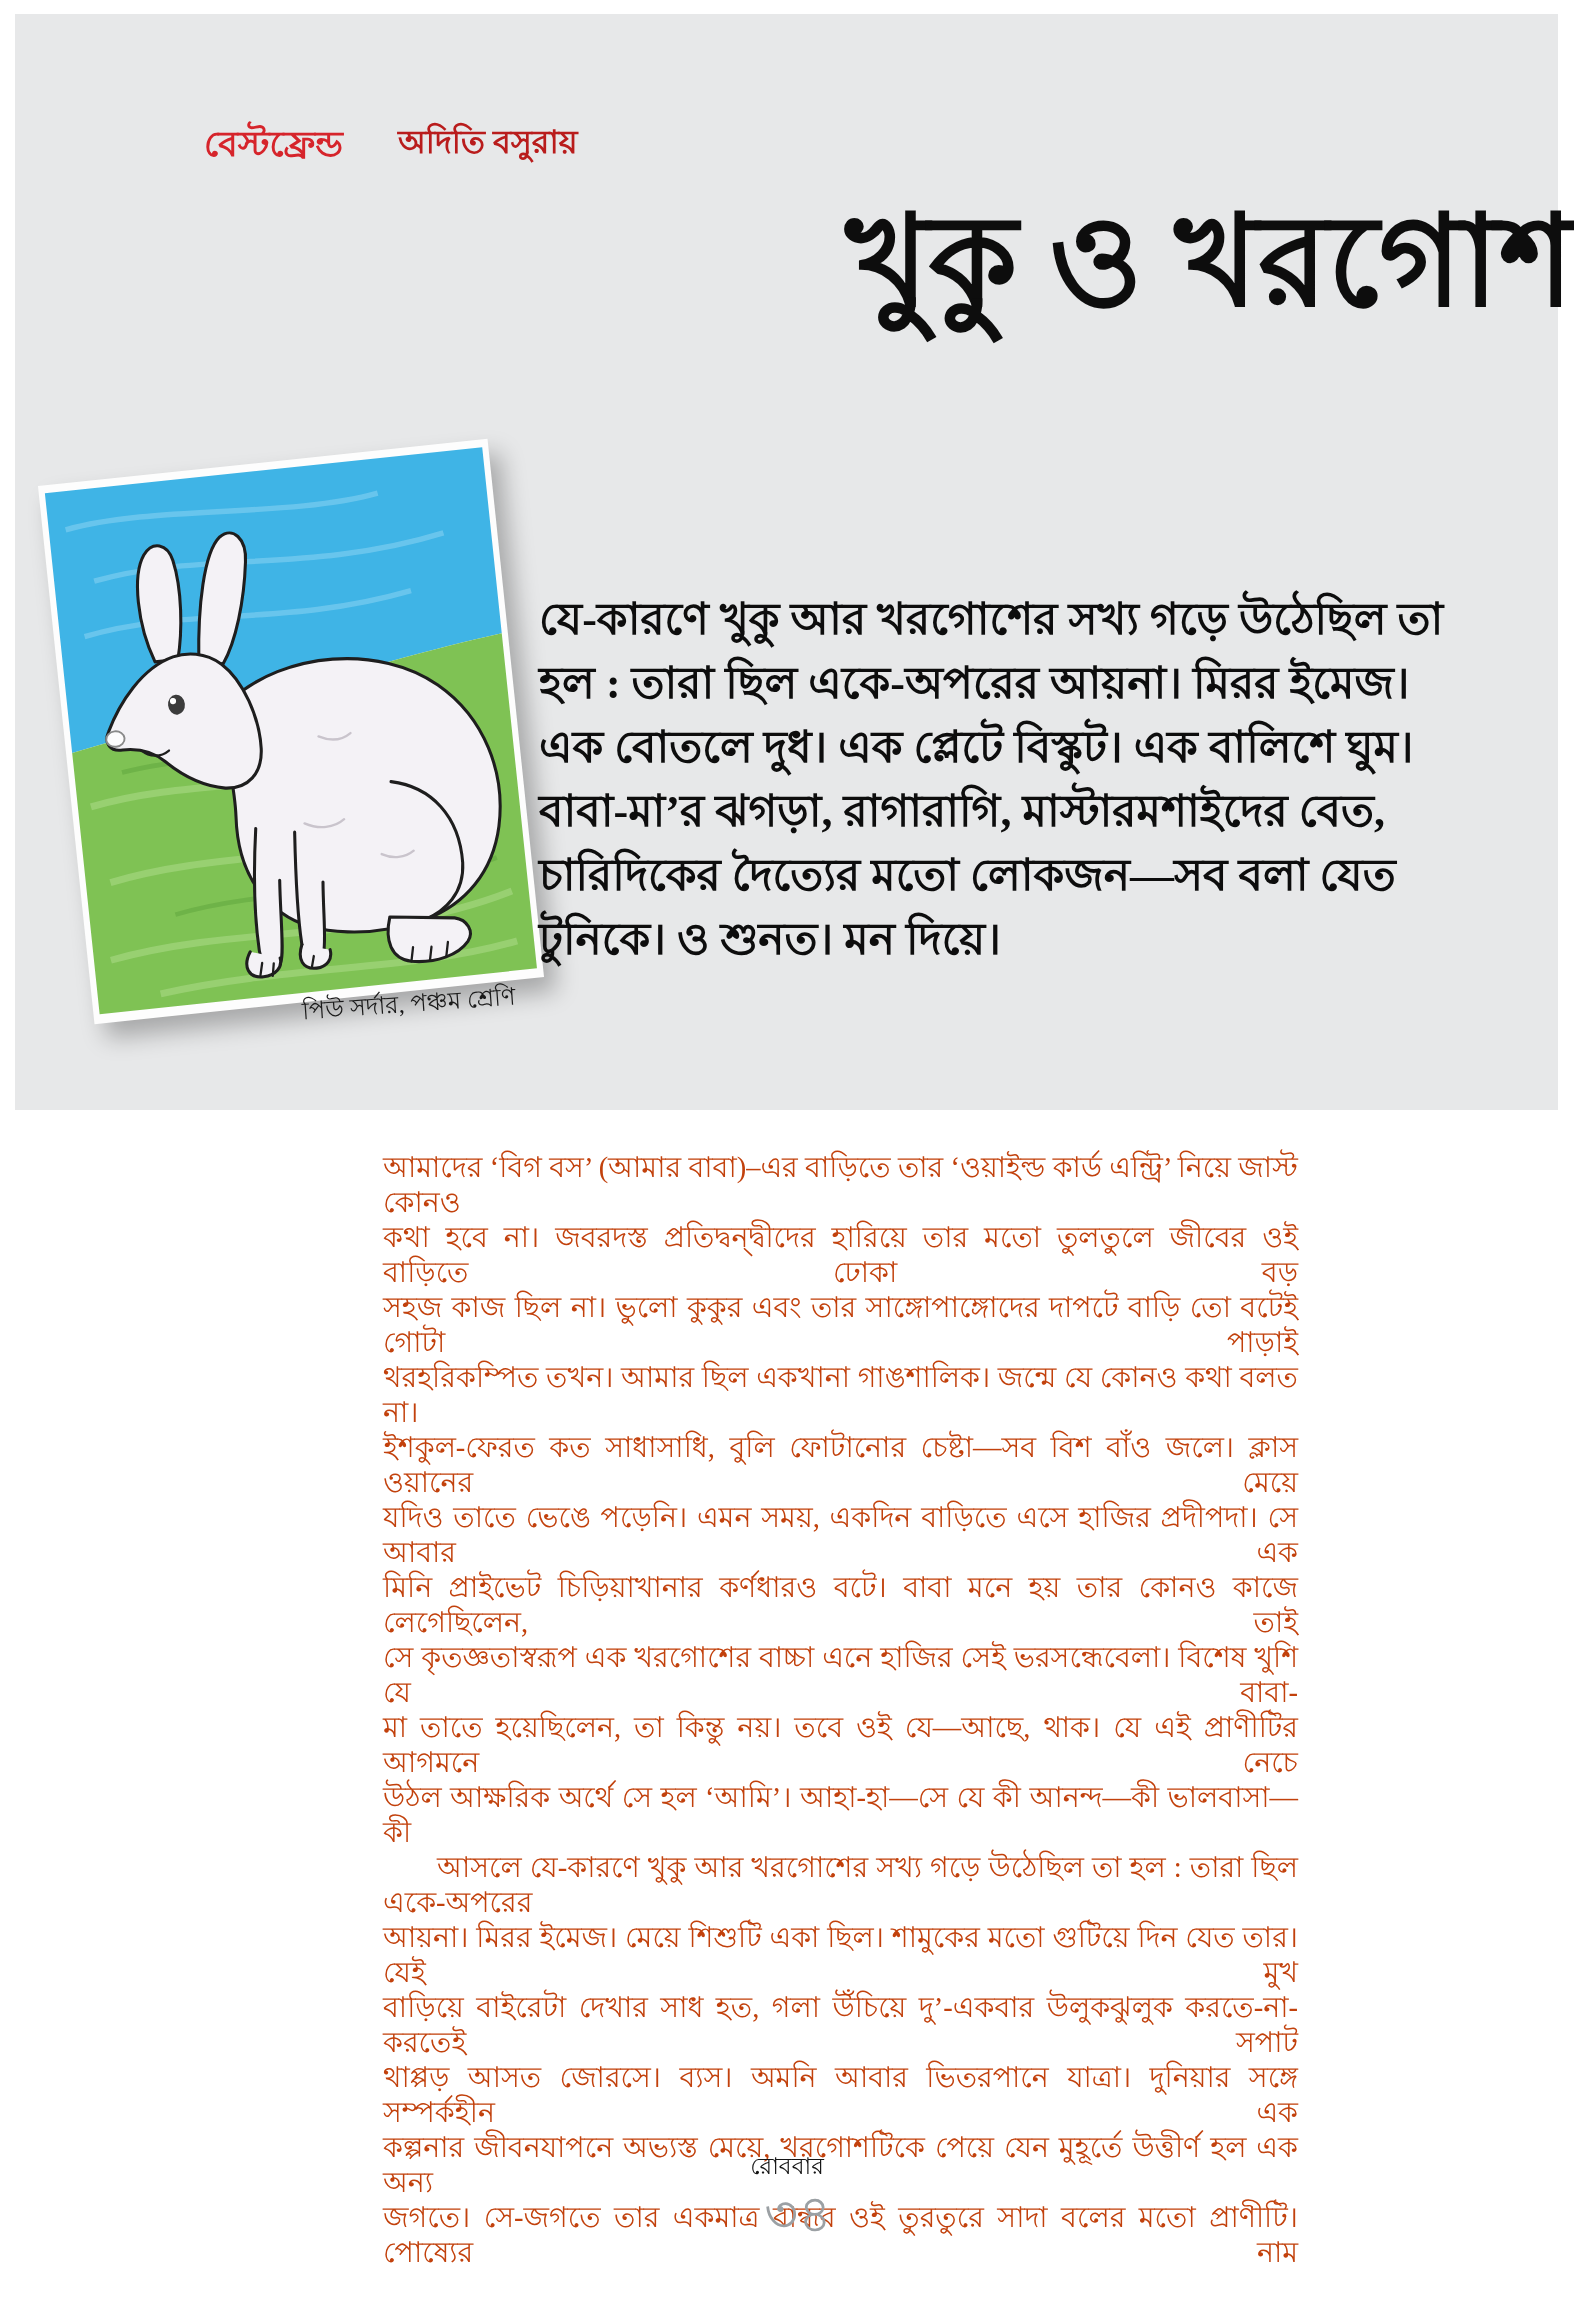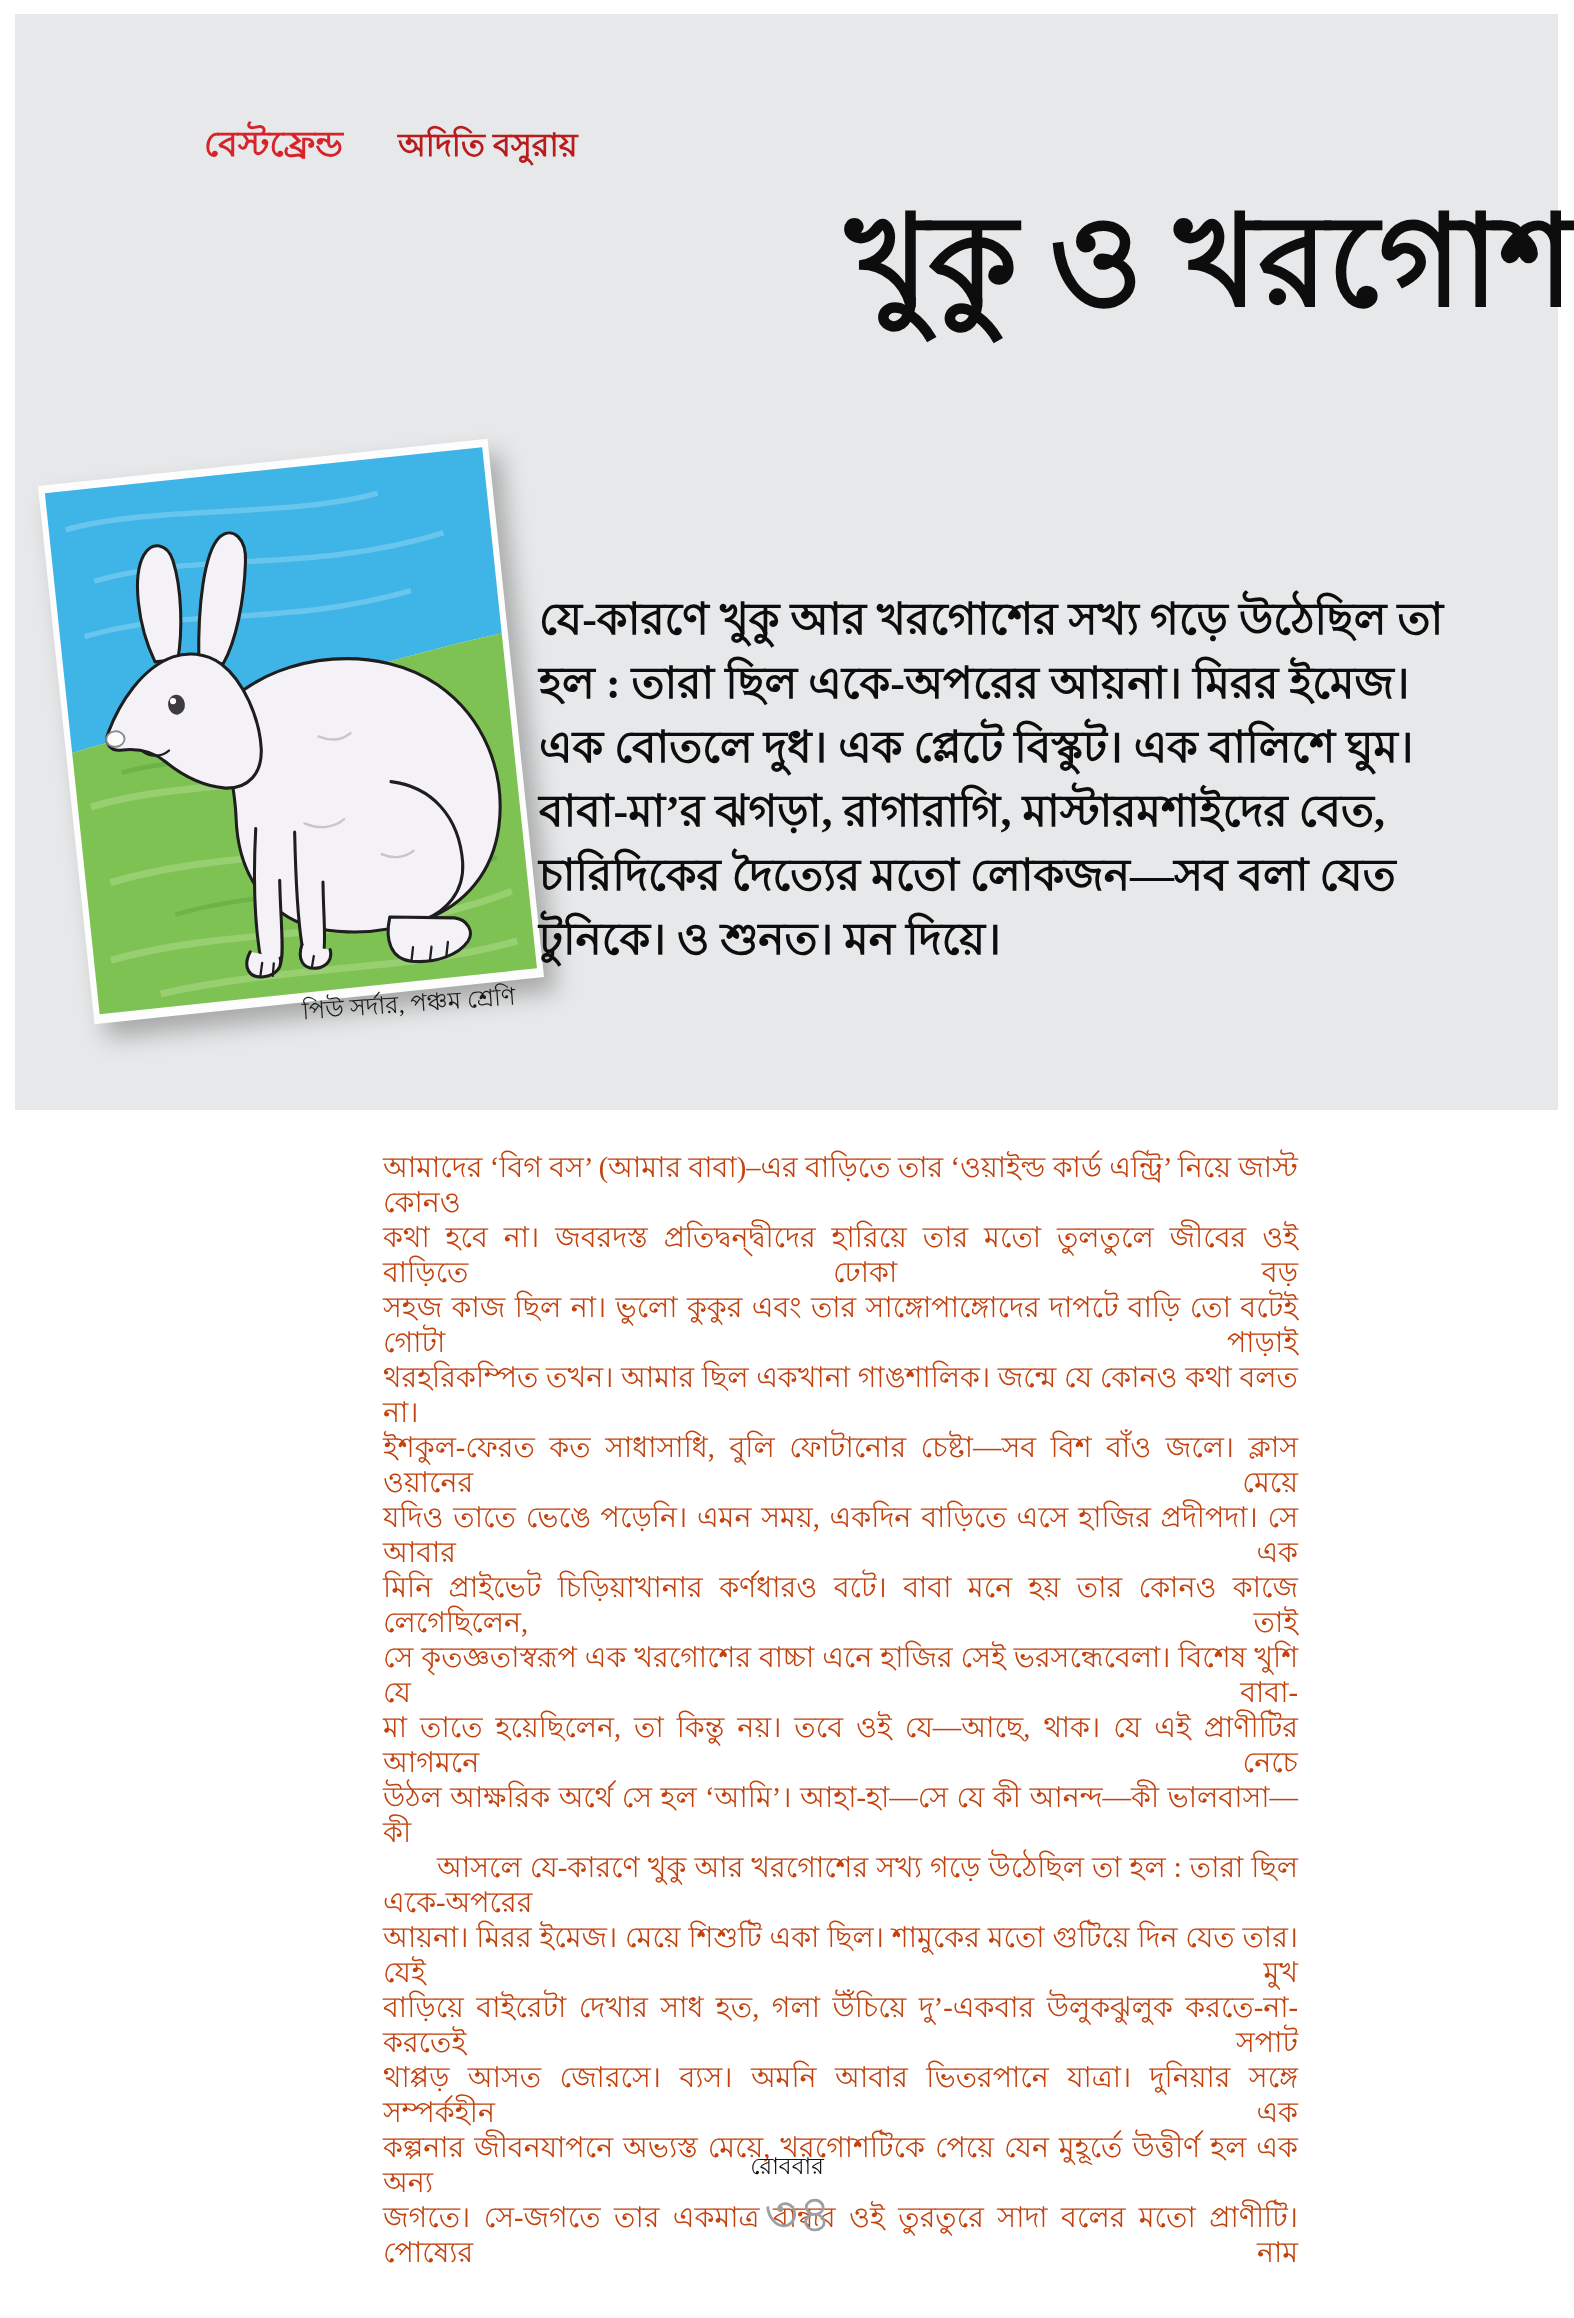--- a/index.html
+++ b/index.html
@@ -10,21 +10,21 @@
     font-family:"Liberation Serif","DejaVu Serif",serif;
     color:#111;
     overflow:hidden;
   }
   .panel{
     position:absolute;left:15.4px;top:14px;width:1543px;height:1096px;
     background:var(--panel_gray,#e7e8e9);
   }
   .kicker-row{
     position:absolute;left:204px;top:117px;
-    display:flex;align-items:center;gap:55px;white-space:nowrap;
+    display:flex;align-items:flex-start;gap:55px;white-space:nowrap;
   }
   .kicker{font-size:35px;font-weight:600;color:var(--kicker_red,#d6242b);}
   .author{font-size:32px;font-weight:600;color:#b91c1c;}
   .title{
     position:absolute;left:0;right:0;top:183px;
     text-align:right;font-size:127px;line-height:1.25;font-weight:700;color:#0d0d0d;
   }
   .art-card{
     position:absolute;left:65px;top:461px;width:452px;height:541px;
     transform:rotate(-6deg);transform-origin:50% 50%;

